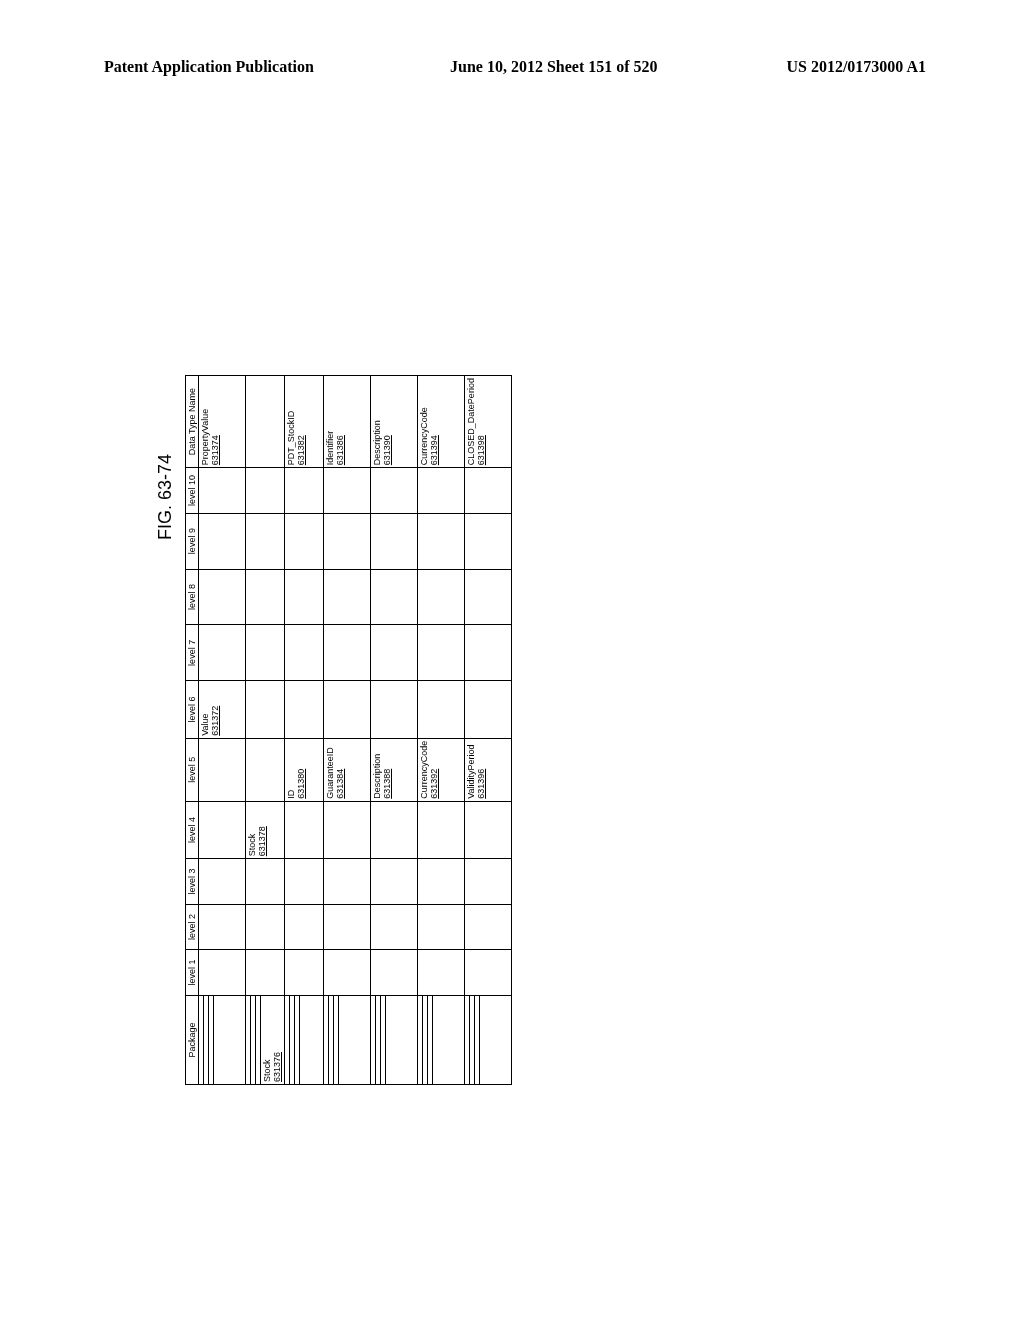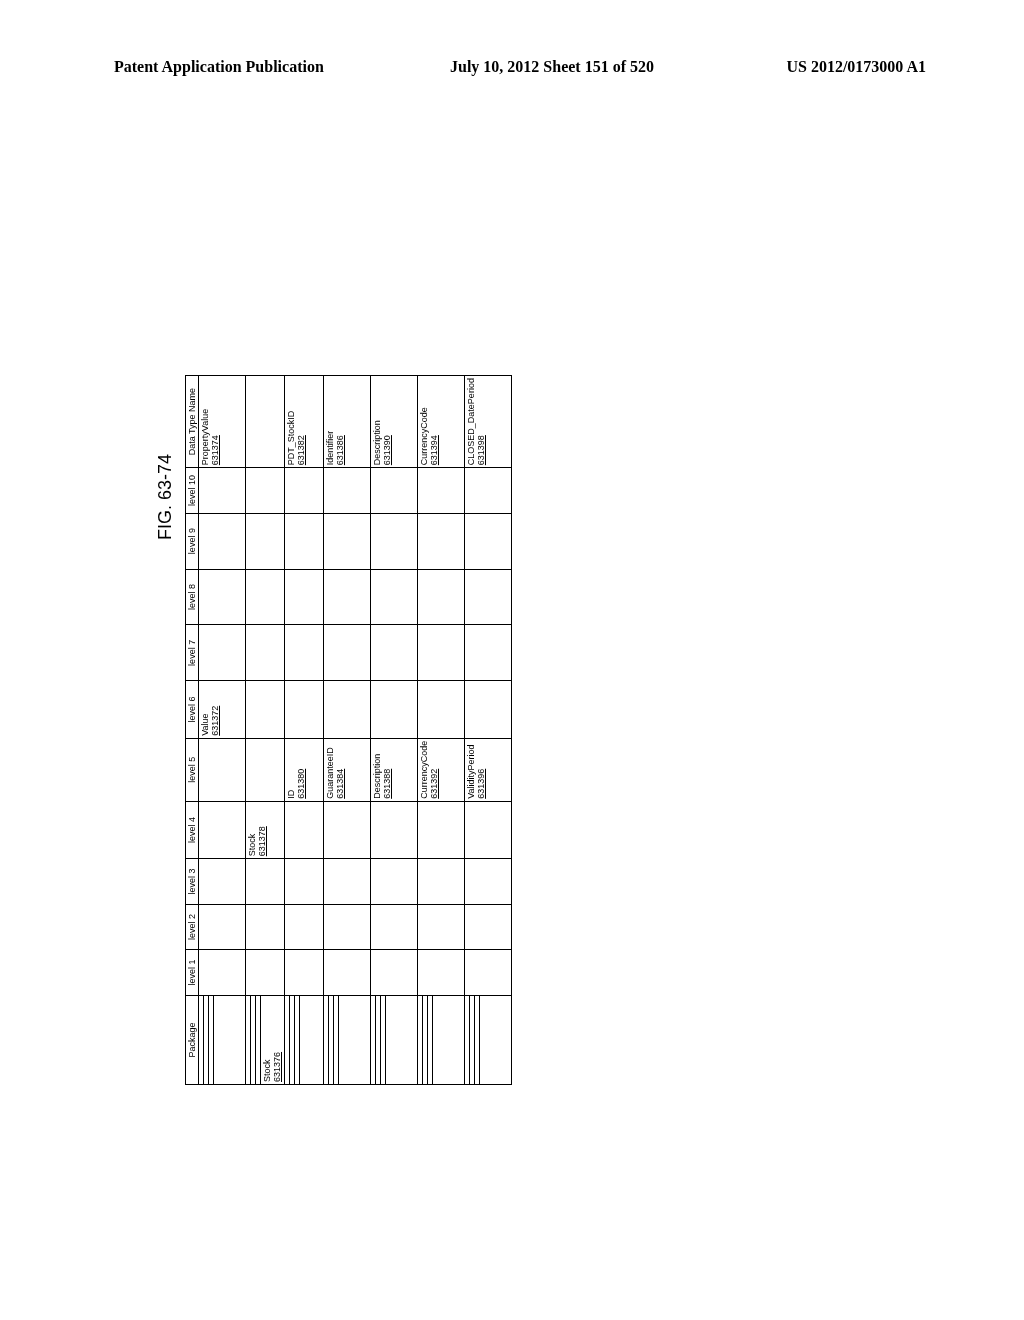--- a/index.html
+++ b/index.html
@@ -15,21 +15,21 @@
   .header {
     position: absolute;
     top: 58px;
     width: 100%;
     font-family: 'Times New Roman', serif;
     font-weight: bold;
     font-size: 16px;
   }
   .header-left {
     position: absolute;
-    left: 114px;
+    left: 104px;
   }
   .header-center {
     position: absolute;
     left: 450px;
   }
   .header-right {
     position: absolute;
     right: 98px;
   }
   .figure-area {
@@ -97,21 +97,21 @@
     flex: 1;
   }
   tr.short td { height: 36px; }
   tr.tall td { height: 44px; }
 </style>
 </head>
 <body>
 
 <div class="header">
   <span class="header-left">Patent Application Publication</span>
-  <span class="header-center">July 10, 2012  Sheet 151 of 520</span>
+  <span class="header-center">June 10, 2012  Sheet 151 of 520</span>
   <span class="header-right">US 2012/0173000 A1</span>
 </div>
 
 <div class="figure-area">
   <div class="figure-label">FIG. 63-74</div>
 
   <div class="table-wrapper">
     <table>
       <thead>
         <tr>

